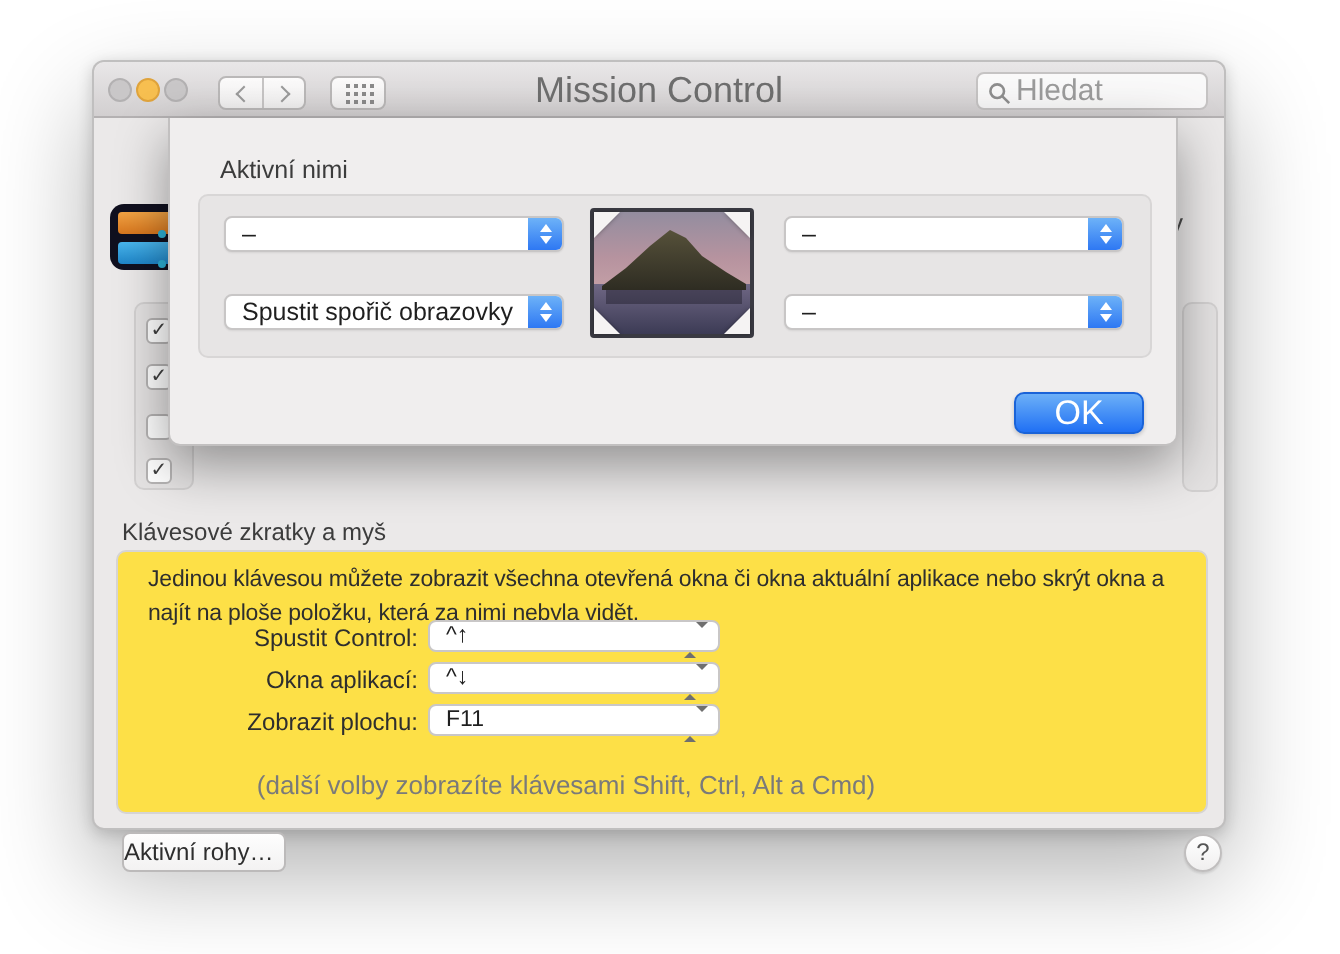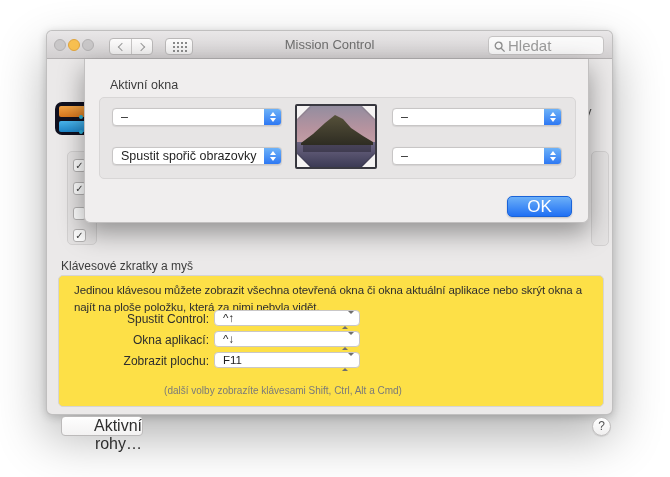--- a/index.html
+++ b/index.html
@@ -23,21 +23,21 @@
   .seg { left:62px; width:44px; display:flex; }
   .seg .half { flex:1; position:relative; }
   .seg .half:first-child { border-right:1px solid #c6c4c4; }
   .chev { position:absolute; top:5px; width:6px; height:6px;
     border-left:1.6px solid #9a9a9a; border-bottom:1.6px solid #9a9a9a; }
   .chev.back { left:9px; transform:rotate(45deg); }
   .chev.fwd  { left:6px; transform:rotate(225deg); }
   .gridbtn { left:118px; width:28px; }
   .gridbtn svg { position:absolute; left:7px; top:3px; }
   .wtitle { position:absolute; left:0; right:0; top:0; height:28px; line-height:28px;
-    text-align:center; font-size:13px; color:#6e6e6e; }
+    text-align:center; font-size:18px; color:#6e6e6e; }
   .search { position:absolute; right:8px; top:5px; width:116px; height:19px;
     background:rgba(255,255,255,0.8); border:1px solid #c5c3c3; border-radius:4px; }
   .search svg { position:absolute; left:5px; top:4px; }
   .search input { position:absolute; left:19px; top:0; width:92px; height:17px; border:0;
     background:transparent; outline:none; font-size:15px; color:#333;
     font-family:"Liberation Sans","DejaVu Sans",sans-serif; }
   .search input::placeholder { color:#9b9b9b; }
 
   
   .content { position:absolute; left:0; top:28px; right:0; bottom:0; border-radius:0 0 6px 6px; }
@@ -66,24 +66,24 @@
   .row-label { position:absolute; width:148px; text-align:right; font-size:12px; color:#2e2e2e; }
   .mini-popup { position:absolute; left:155px; width:146px; height:16px; background:#fff;
     border:1px solid #c9c7c7; border-radius:4px; font-size:11.5px; line-height:14px;
     color:#1f1f1f; padding-left:8px; }
   .mini-stepper { position:absolute; right:5px; top:2px; }
   .tri-u-g { width:0;height:0;border-left:3px solid transparent;border-right:3px solid transparent;
     border-bottom:3.6px solid #6f6f6f; margin-bottom:2px; }
   .tri-d-g { width:0;height:0;border-left:3px solid transparent;border-right:3px solid transparent;
     border-top:3.6px solid #6f6f6f; }
   .note { position:absolute; left:14px; top:109px; width:420px; text-align:center;
-    font-size:10px; color:#7a7a7a; }
+    font-size:13px; color:#7a7a7a; }
   .footer-btn { position:absolute; left:14px; top:357px; width:82px; height:20px;
     background:linear-gradient(#fefefe,#f3f2f2); border:1px solid #bcbaba; border-radius:4px;
-    font-size:16px; color:#2e2e2e; text-align:right; line-height:18px; }
+    font-size:12px; color:#2e2e2e; text-align:left; line-height:18px; }
   .help-btn { position:absolute; left:545px; top:358px; width:19px; height:19px; border-radius:50%;
     background:linear-gradient(#ffffff,#f0efef); border:1px solid #c0bebe;
     box-shadow:0 1px 1px rgba(0,0,0,0.1); font-size:12px; color:#555; text-align:center;
     line-height:17px; }
 
   
   .sheet { position:absolute; left:37px; top:28px; width:505px; height:164px;
     background:#f0eeee; border:1px solid #c2c0c0; border-top:none; border-radius:0 0 6px 6px;
     box-shadow:0 10px 26px rgba(0,0,0,0.38); }
   .sheet-title { position:absolute; left:25px; top:19px; font-size:12.5px; color:#3c3c3c; }
@@ -202,21 +202,21 @@
       </div>
 
       <div class="note">(další volby zobrazíte klávesami Shift, Ctrl, Alt a Cmd)</div>
     </div>
 
     <div class="footer-btn clickable">Aktivní rohy…</div>
     <div class="help-btn clickable">?</div>
   </div>
 
   <div class="sheet">
-    <div class="sheet-title">Aktivní okna</div>
+    <div class="sheet-title">Aktivní nimi</div>
     <div class="panel"></div>
 
     <div class="popup r1l clickable">
       <span>–</span>
       <span class="stepper">
           <span class="tri-u-w"></span>
           <span class="tri-d-w"></span>
         </span>
     </div>
     <div class="popup r2l clickable">

